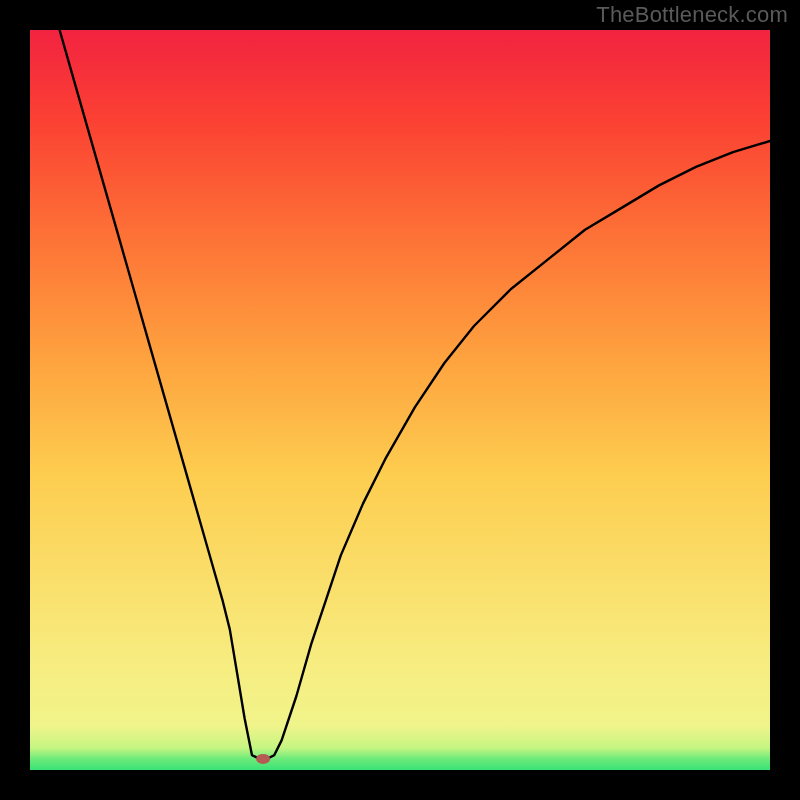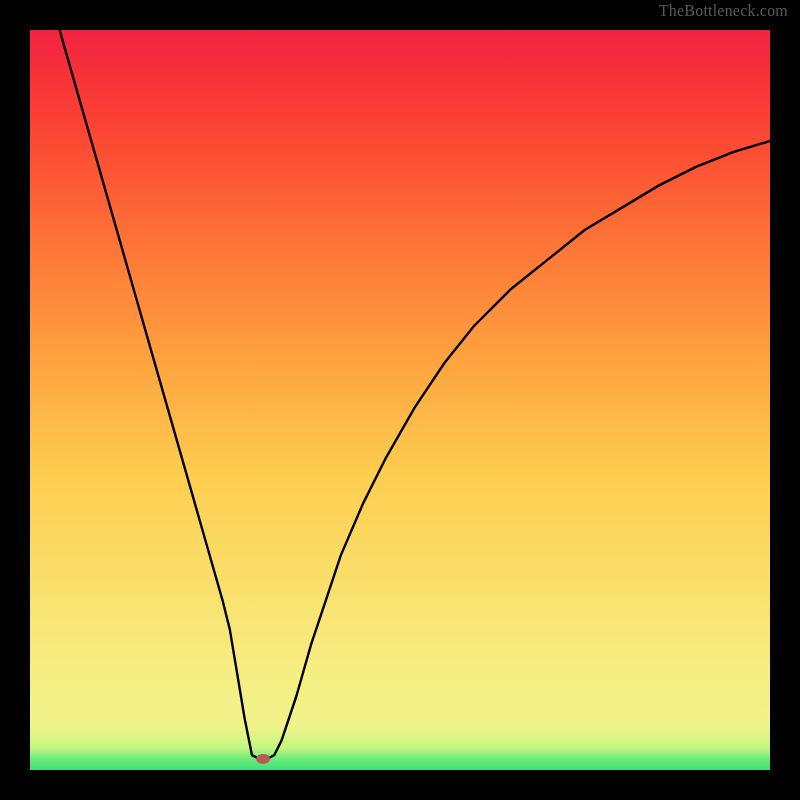--- a/index.html
+++ b/index.html
@@ -7,22 +7,22 @@
   .frame {
     position: relative;
     width: 800px;
     height: 800px;
     background: #000;
   }
   .watermark {
     position: absolute;
     top: 2px;
     right: 12px;
-    font-family: Liberation Serif, serif;
-    font-size: 16px;
+    font-family: Liberation Sans, sans-serif;
+    font-size: 22px;
     color: #5a5a5a;
     letter-spacing: 0.2px;
     z-index: 5;
   }
   svg.plot {
     position: absolute;
     left: 30px;
     top: 30px;
     width: 740px;
     height: 740px;

